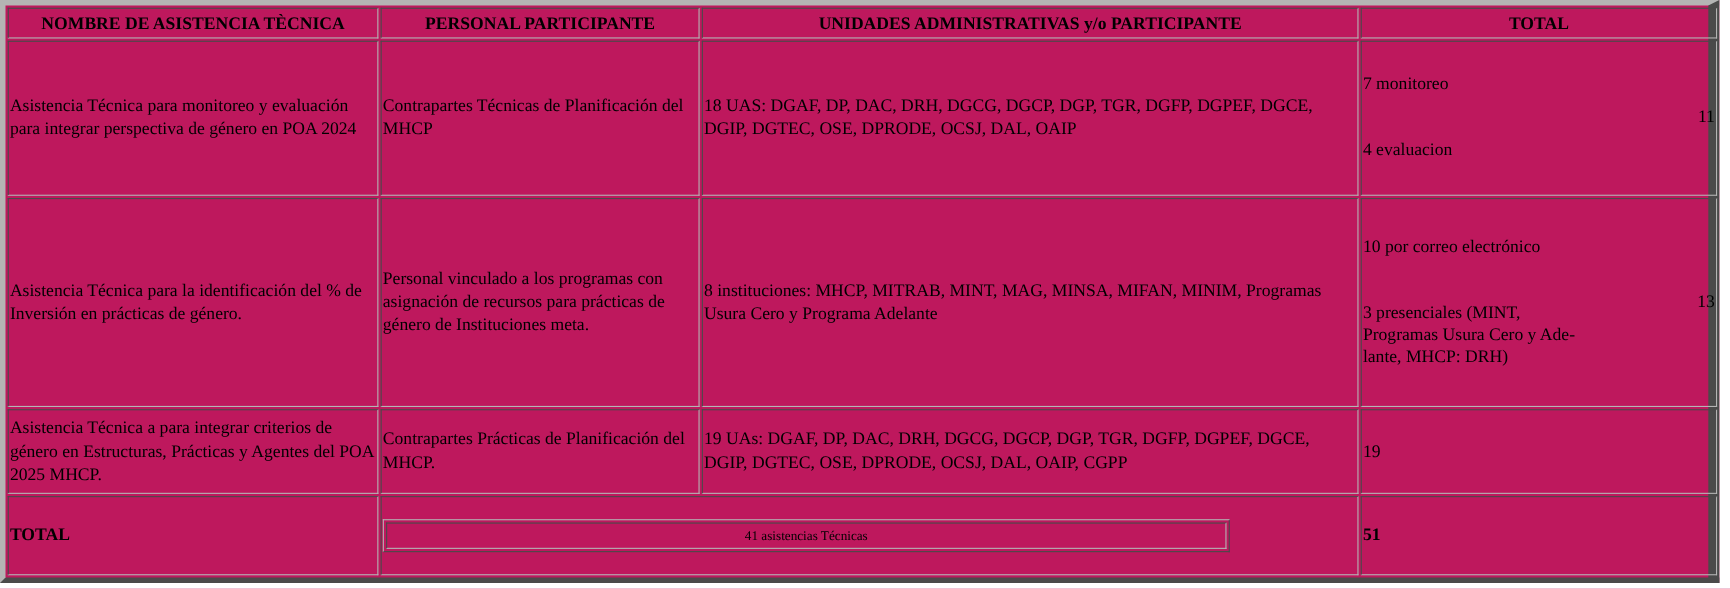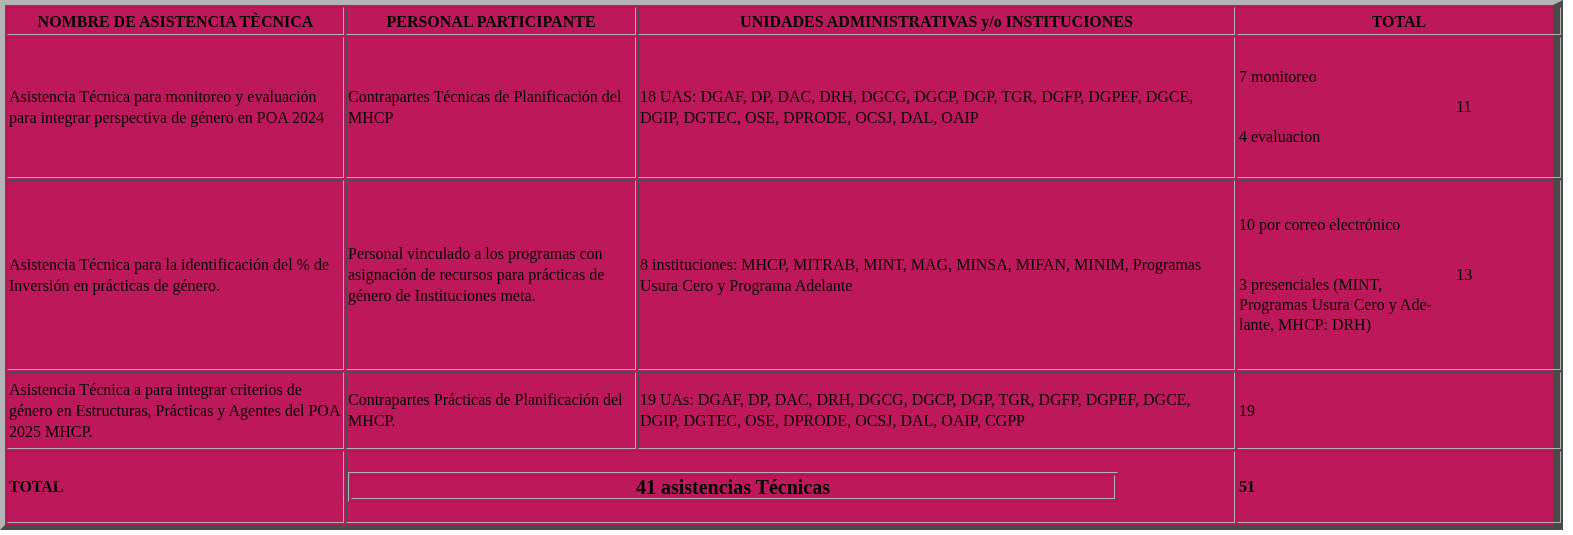--- a/index.html
+++ b/index.html
@@ -40,60 +40,60 @@
     height: 21px;
   }
   .center { text-align: center; }
   .bold { font-weight: bold; }
   .split {
     width: 100%;
     border-collapse: collapse;
   }
   .split td { padding: 0; border: none; vertical-align: middle; font-size: 16px; line-height: 20px; margin-top: 20px; }
   .split .left { width: 66%; }
-  .split .right { width: 34%; text-align: left; padding-left: 6px; }
+  .split .right { width: 34%; text-align: right; padding-left: 6px; }
   .sub-line { margin: 0; }
   .sub-gap { height: 40px; }
   .sub-gap2 { height: 40px; }
   table.nested {
     border-collapse: separate;
     border-spacing: 2px;
     width: 770px;
     border-style: solid;
     border-width: 1px;
     border-color: #b4b4b4 #4a4a4a #4a4a4a #b4b4b4;
     font-family: "Liberation Serif", "DejaVu Serif", serif;
   }
   table.nested td {
     border-style: solid;
     border-width: 1px;
     border-color: #4a4a4a #b4b4b4 #b4b4b4 #4a4a4a;
     text-align: center;
-    font-weight: bold;
-    font-size: 20px;
+    font-weight: normal;
+    font-size: 12px;
     line-height: 22px;
     padding: 0;
   }
 </style>
 </head>
 <body>
 
 <div class="outer">
   <table class="main">
     <colgroup>
       <col style="width:337px">
       <col style="width:290px">
       <col style="width:597px">
       <col style="width:324px">
     </colgroup>
     <tbody>
       <tr style="height:25px">
         <th>NOMBRE DE ASISTENCIA TÈCNICA</th>
         <th>PERSONAL PARTICIPANTE</th>
-        <th>UNIDADES ADMINISTRATIVAS y/o INSTITUCIONES</th>
+        <th>UNIDADES ADMINISTRATIVAS y/o PARTICIPANTE</th>
         <th>TOTAL</th>
       </tr>
 
       <tr style="height:124px">
         <td>Asistencia Técnica para monitoreo y evaluación para integrar perspectiva de género en POA 2024</td>
         <td>Contrapartes Técnicas de Planificación del MHCP</td>
         <td>18 UAS: DGAF, DP, DAC, DRH, DGCG, DGCP, DGP, TGR, DGFP, DGPEF, DGCE, DGIP, DGTEC, OSE, DPRODE, OCSJ, DAL, OAIP</td>
         <td>
           <table class="split">
             <tbody>

